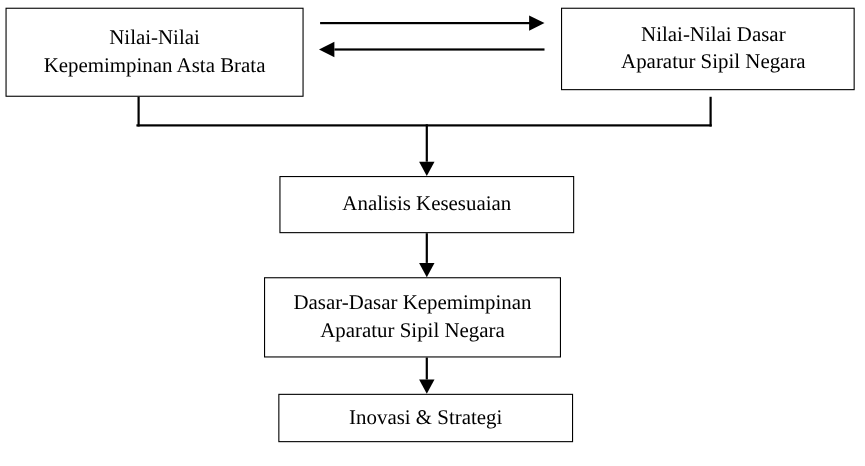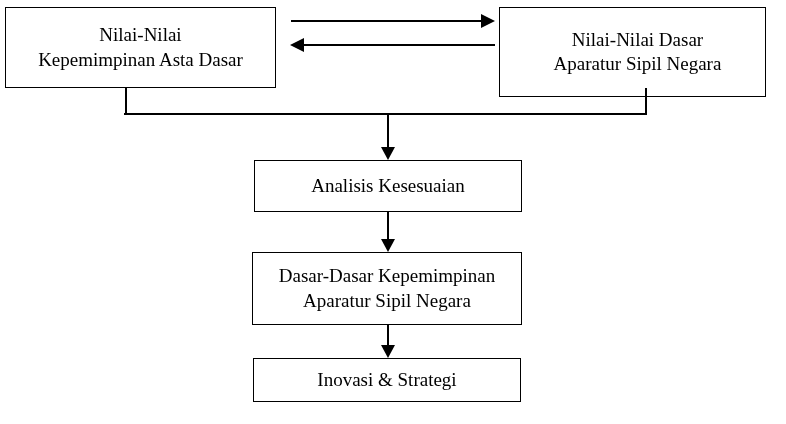--- a/index.html
+++ b/index.html
@@ -75,33 +75,33 @@
     border-right: 14px solid #000000;
   }
 </style>
 </head>
 <body>
 
 <div id="canvas">
 
   <div class="node" style="left:5px; top:7px; width:271px; height:81px;">
     <span class="label">Nilai-Nilai
-Kepemimpinan Asta Dasar</span>
+Kepemimpinan Asta Brata</span>
   </div>
 
-  <div class="node" style="left:499px; top:7px; width:267px; height:90px;padding-left:16px;">
+  <div class="node" style="left:510px; top:7px; width:267px; height:75px;padding-left:16px;">
     <span class="label">Nilai-Nilai Dasar
 Aparatur Sipil Negara</span>
   </div>
 
   <div class="node" style="left:254px; top:160px; width:268px; height:52px;">
     <span class="label">Analisis Kesesuaian</span>
   </div>
 
-  <div class="node" style="left:252px; top:252px; width:270px; height:73px;">
+  <div class="node" style="left:240px; top:252px; width:270px; height:73px;">
     <span class="label">Dasar-Dasar Kepemimpinan
 Aparatur Sipil Negara</span>
   </div>
 
   <div class="node" style="left:253px; top:358px; width:268px; height:44px;">
     <span class="label">Inovasi &amp; Strategi</span>
   </div>
 
   <div class="hline" style="left:291px; top:20px; width:192px;"></div>
   <div class="arrow-right" style="left:481px; top:13.5px;"></div>

